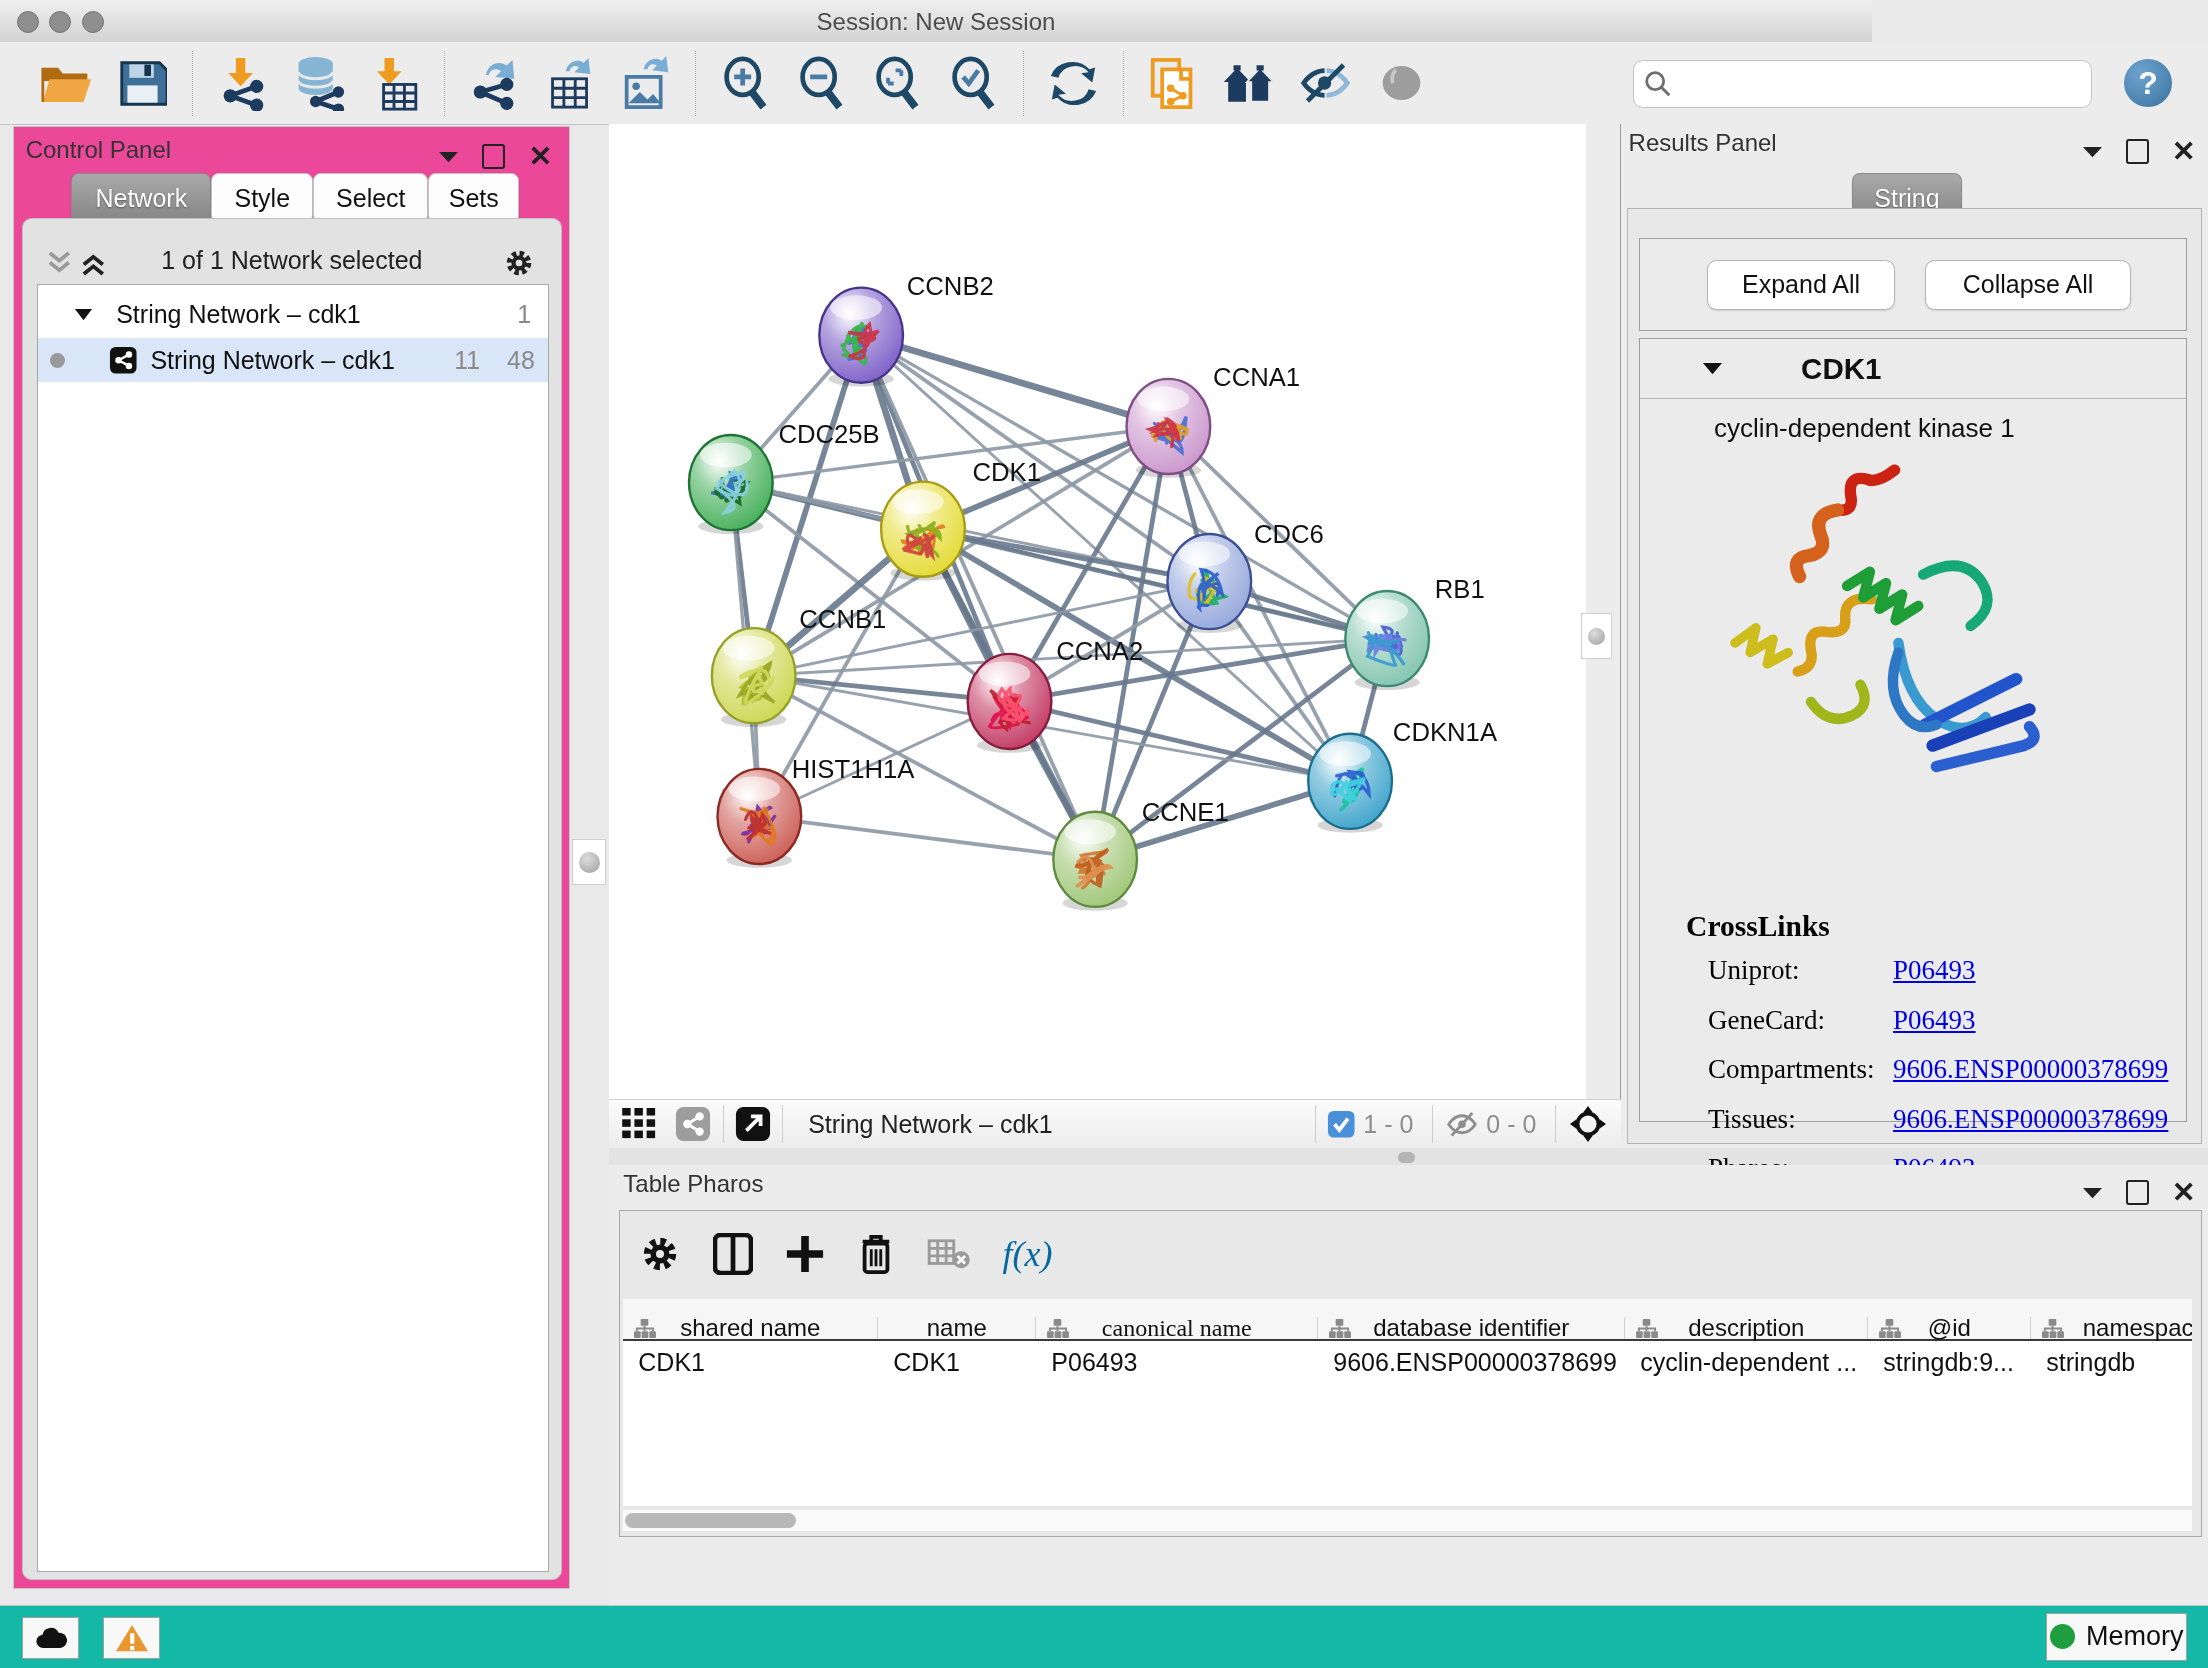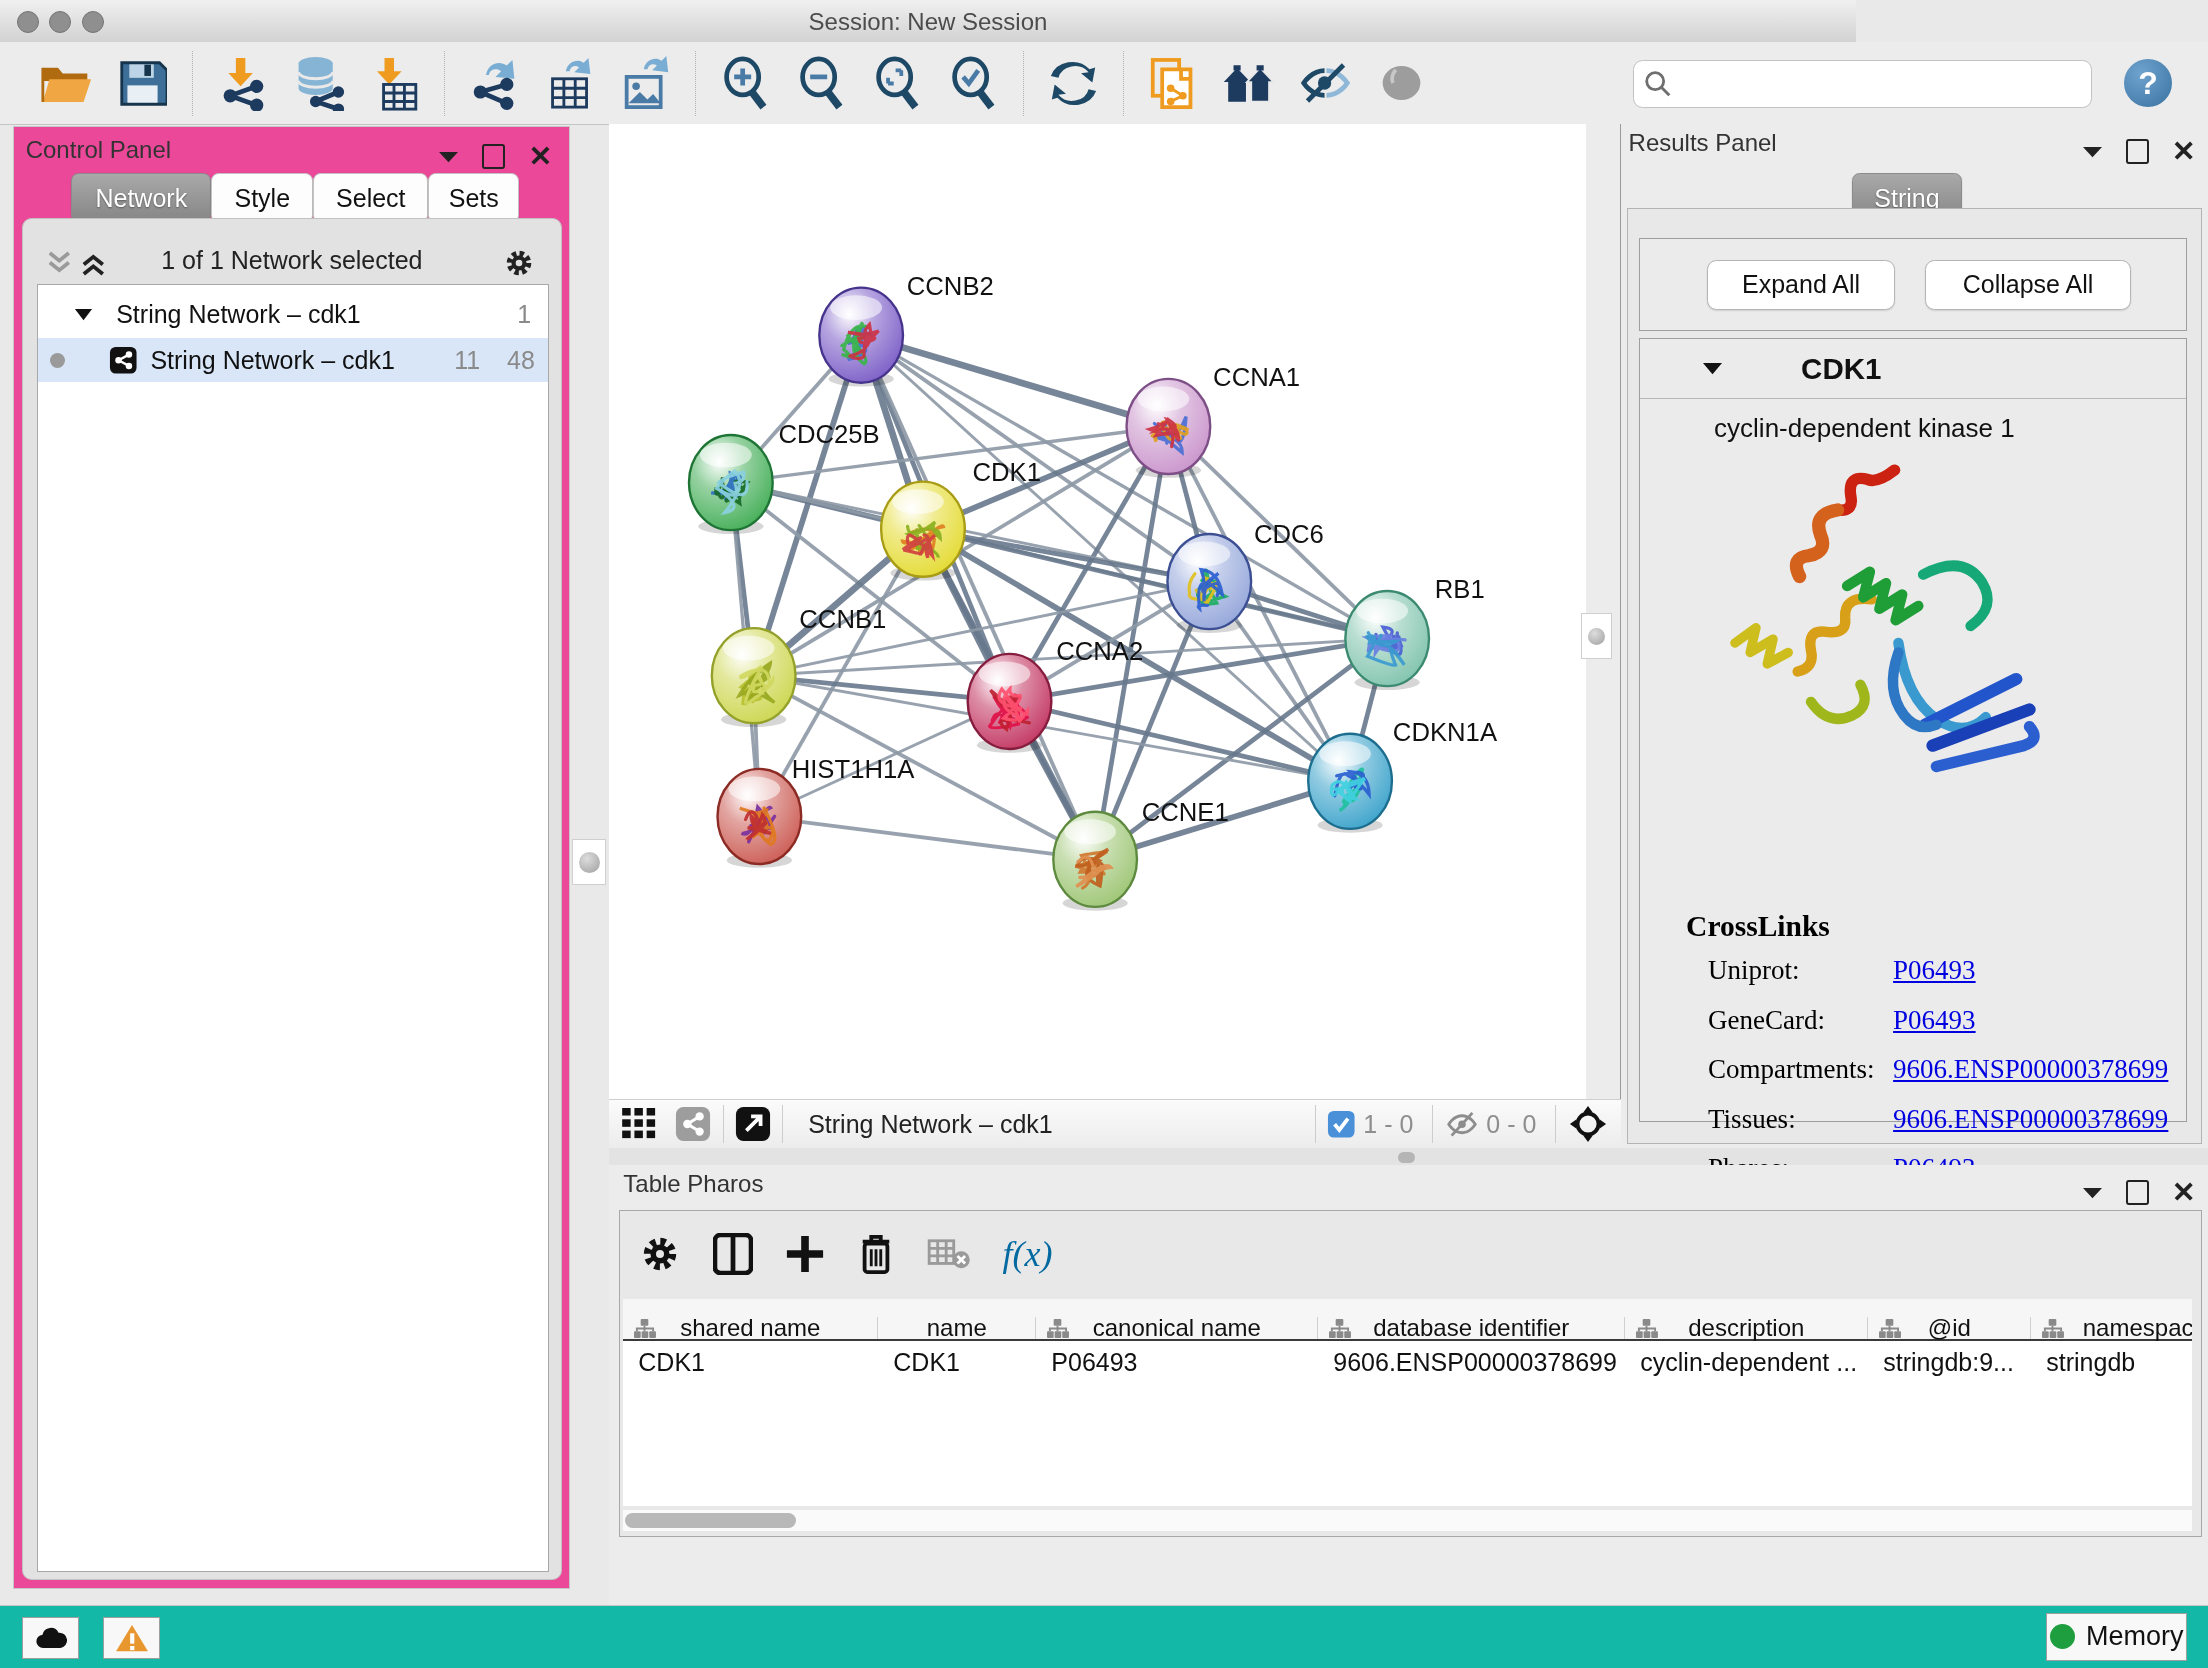--- a/index.html
+++ b/index.html
@@ -1,21 +1,21 @@
 <!DOCTYPE html>
 <html style="font-size:15px"><head>
 <meta charset="utf-8">
 <style>
   html,body{margin:0;padding:0;background:#d8d8d8;}
   #app{position:relative;width:2208px;height:1668px;background:#e9e9e9;
        font-family:"Liberation Sans",sans-serif;overflow:hidden;
        -webkit-font-smoothing:antialiased;}
   
   #titlebar{position:absolute;left:0;top:0;width:1856px;height:42px;
-    background:linear-gradient(#f0f0f0,#d2d2d2);border-bottom:1px solid #b0b0b0;}
+    background:linear-gradient(#f0f0f0,#d2d2d2);border-bottom:1px solid #b0b0b0;padding-left:16px;}
   .traffic{position:absolute;top:10.5px;width:20px;height:20px;border-radius:50%;
     background:#8f8f8f;border:1px solid #747474;}
   #win-title{position:absolute;left:0;right:0;top:7.6px;text-align:center;
     font-size:24px;color:#4c4c4c;}
   
   #toolbar{position:absolute;left:0;top:42px;width:2208px;height:82px;
     background:#ececec;border-bottom:1px solid #c4c4c4;display:flex;align-items:center;}
   .tb-icon{width:55px;height:55px;margin:0 10.5px;display:flex;align-items:center;
     justify-content:center;flex:0 0 auto;}
   .tb-sep{height:65px;border-left:1.9px dotted #b2b2b2;margin:0 11.4px;flex:0 0 auto;}
@@ -781,21 +781,21 @@
                   <rect x="9" y="14" width="7" height="7" rx="1"></rect>
                   <rect x="17" y="14" width="7" height="7" rx="1"></rect>
                   <path d="M12 8 v4 M4 14 v-3 h17 v3 M12 11 v3" stroke="#8a8a8a" stroke-width="2" fill="none"></path>
                 </g>
               </svg>
               <span>shared name</span>
             </div>
             <div class="th" style="width: 158px;">
               <span>name</span>
             </div>
-            <div class="th" style="width: 282px;">
+            <div class="th" style="width: 282px; font-family: Liberation Serif, serif;">
               <svg class="colicon" width="23" height="21" viewBox="0 0 24 22">
                 <g fill="#8a8a8a">
                   <rect x="8" y="1" width="8" height="7" rx="1"></rect>
                   <rect x="1" y="14" width="7" height="7" rx="1"></rect>
                   <rect x="9" y="14" width="7" height="7" rx="1"></rect>
                   <rect x="17" y="14" width="7" height="7" rx="1"></rect>
                   <path d="M12 8 v4 M4 14 v-3 h17 v3 M12 11 v3" stroke="#8a8a8a" stroke-width="2" fill="none"></path>
                 </g>
               </svg>
               <span>canonical name</span>

